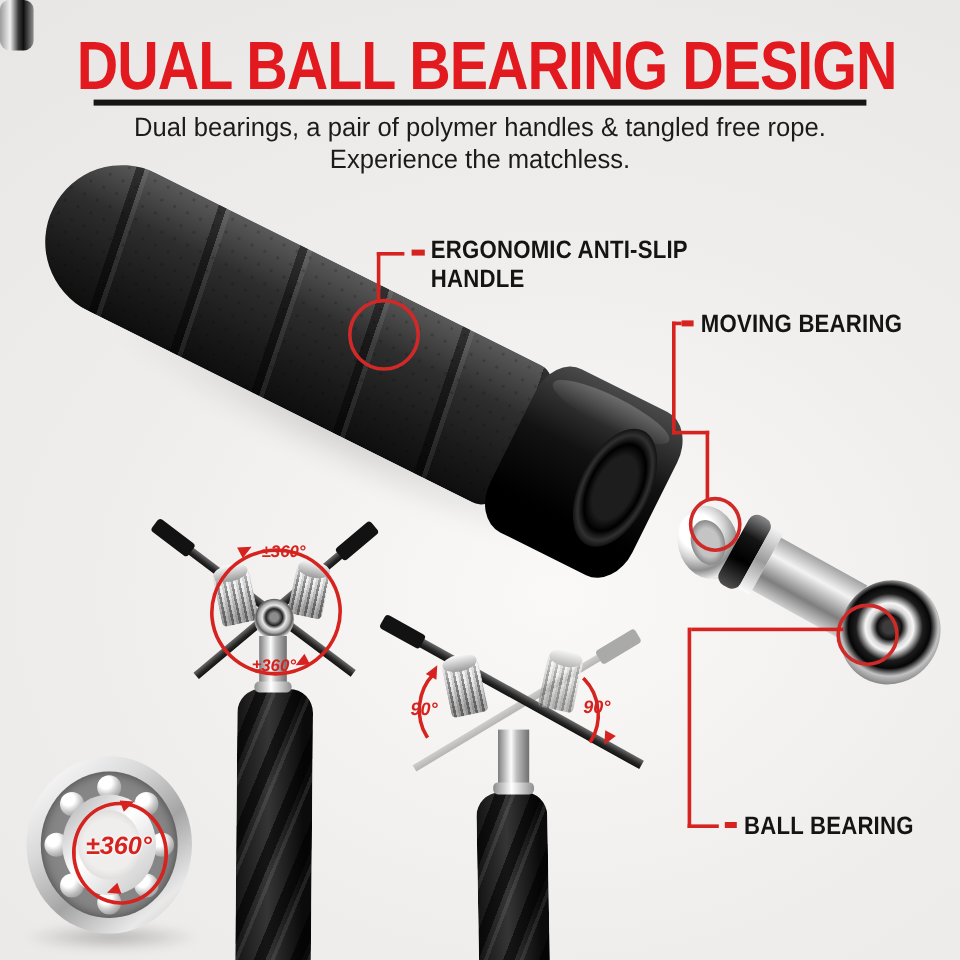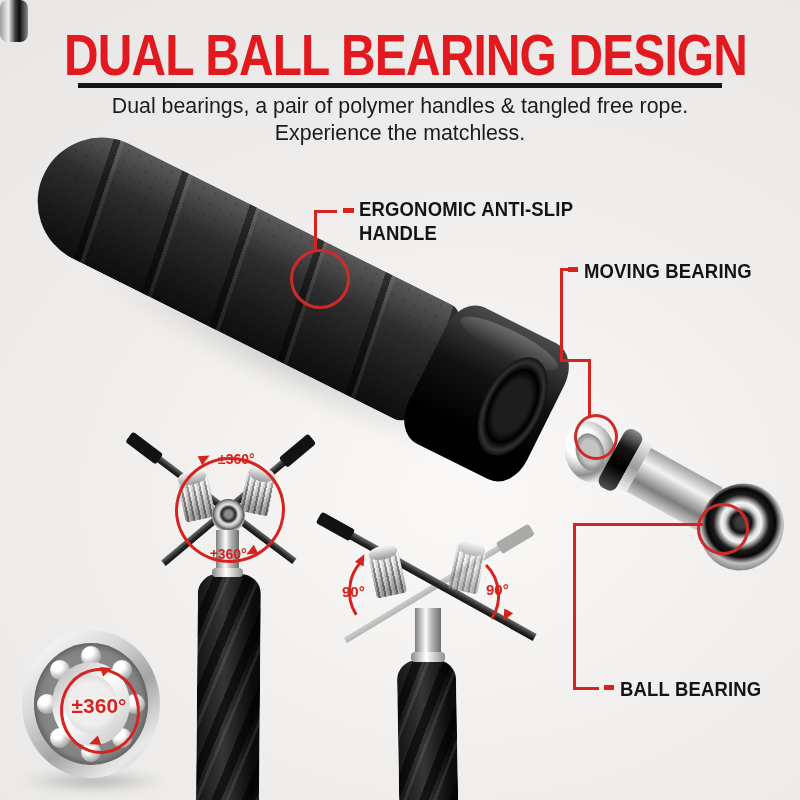--- a/index.html
+++ b/index.html
@@ -54,21 +54,21 @@
   }
 
   
   .rline,.rdash{position:absolute;background:#d6231f;z-index:7;}
   .circ{position:absolute;border:3px solid #cf2a28;border-radius:50%;z-index:7;}
   .ah{position:absolute;width:0;height:0;border:5px solid transparent;z-index:8;}
   .label{
     position:absolute;color:#141414;font-weight:700;font-size:21px;line-height:24px;
     transform:scaleX(.88);transform-origin:0 0;white-space:nowrap;z-index:8;letter-spacing:.2px;
   }
-  .red-note{position:absolute;color:#d6231f;font-weight:700;font-size:14px;z-index:8;white-space:nowrap;}
+  .red-note{position:absolute;color:#d6231f;font-weight:700;font-size:14px;z-index:8;white-space:nowrap;font-style:italic;}
 
   
   .c-handle{left:290px;top:249px;width:54px;height:54px;}
   .erg-v{left:314px;top:210px;width:3px;height:42px;}
   .erg-h{left:314px;top:210px;width:23px;height:3px;}
   .erg-dash{left:343px;top:208px;width:11px;height:5px;}
   .erg-label{left:359px;top:197px;}
 
   
   .mov-dash{left:568px;top:267px;width:10px;height:5px;}

